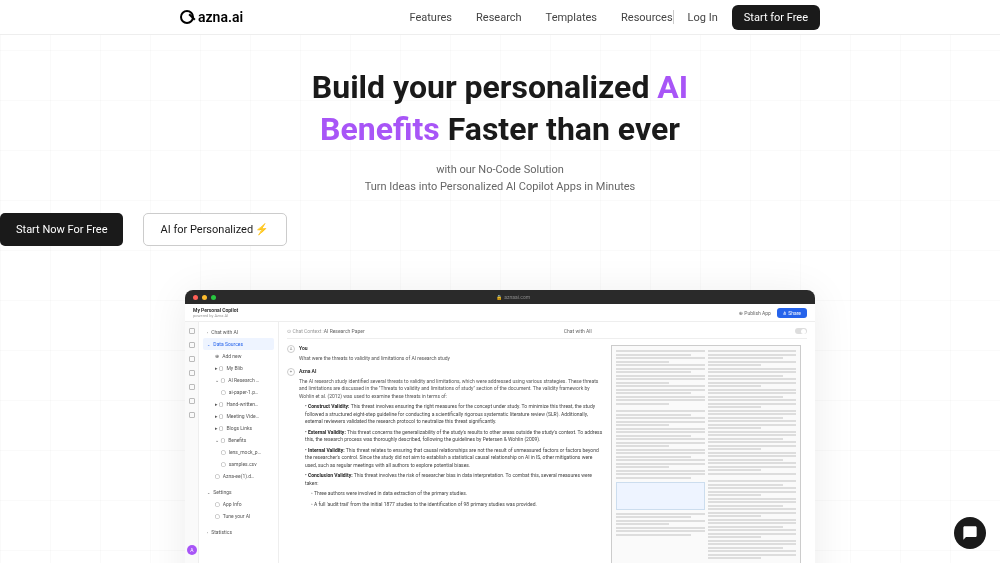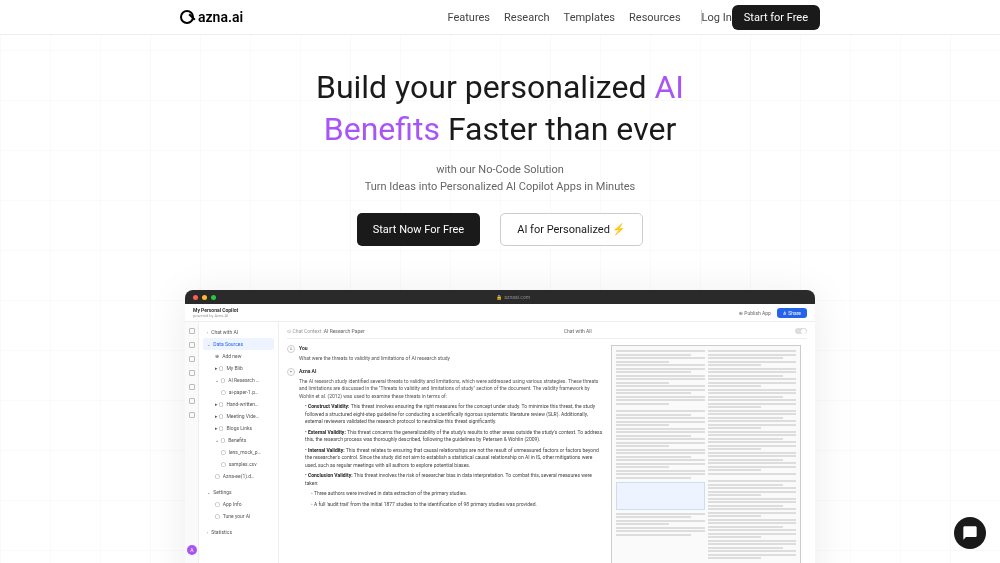--- a/index.html
+++ b/index.html
@@ -1,32 +1,32 @@
 <!DOCTYPE html>
 <html><head>
 <meta charset="utf-8">
 <style>
 *{margin:0;padding:0;box-sizing:border-box;font-family:-apple-system,BlinkMacSystemFont,'Segoe UI',Roboto,Arial,sans-serif}
 body{width:1000px;height:563px;overflow:hidden;background:#fff;position:relative;background-image:linear-gradient(rgba(0,0,0,.02) 1px,transparent 1px),linear-gradient(90deg,rgba(0,0,0,.02) 1px,transparent 1px);background-size:50px 50px}
 .header{height:35px;display:flex;align-items:center;padding:0 180px;border-bottom:1px solid #eee;background:#fff}
 .logo{display:flex;align-items:center;gap:4px;font-size:14px;font-weight:600;color:#000}
 .logo-icon{width:14px;height:14px;border:2px solid #000;border-radius:50%;position:relative}
 .logo-icon::after{content:'';position:absolute;width:8px;height:2px;background:#000;top:4px;left:6px;transform:rotate(45deg)}
-.nav{display:flex;gap:14px;margin-left:auto;font-size:11px;color:#444}
+.nav{display:flex;gap:24px;margin-left:auto;font-size:11px;color:#444}
 .nav-item{cursor:pointer}
-.nav-right{display:flex;align-items:center;margin-left:20px}
+.nav-right{display:flex;gap:14px;align-items:center;}
 .nav-divider{width:1px;height:14px;background:#ccc}
 .login{font-size:11px;color:#444;cursor:pointer}
 .start-free{background:#1a1a1a;color:#fff;font-size:11px;padding:6px 12px;border-radius:6px;cursor:pointer}
 .hero{text-align:center;padding:32px 0 18px}
-.hero h1{font-size:32px;font-weight:400;color:#1a1a1a;line-height:1.3}
+.hero h1{font-size:32px;font-weight:700;color:#1a1a1a;line-height:1.3}
 .hero .accent1{color:#a855f7}
 .hero .accent2{color:#a855f7}
 .subtitle{font-size:11px;color:#666;margin-top:12px;line-height:1.5}
-.cta{display:flex;gap:20px;justify-content:center;margin-top:18px}
+.cta{display:flex;gap:20px;margin-top:18px}
 .btn-primary{background:#1a1a1a;color:#fff;font-size:11px;padding:9px 16px;border-radius:5px;cursor:pointer;border:none}
 .btn-secondary{background:#fff;color:#1a1a1a;font-size:11px;padding:9px 16px;border-radius:5px;cursor:pointer;border:1px solid #ccc}
 .app-shell{width:630px;margin:26px auto 0;border-radius:8px 8px 0 0;overflow:hidden;box-shadow:0 4px 40px rgba(0,0,0,.08);background:#fff}
 .browser-bar{height:14px;background:#2a2a2a;display:flex;align-items:center;padding:0 8px;gap:4px}
 .traffic{width:5px;height:5px;border-radius:50%}
 .tr{background:#ff5f57}.ty{background:#febc2e}.tg{background:#28c840}
 .url-bar{flex:1;display:flex;justify-content:center}
 .url{font-size:5px;color:#888}
 .app-header{height:18px;display:flex;align-items:center;padding:0 8px;border-bottom:1px solid #eee;font-size:5px}
 .app-title{flex:1}

